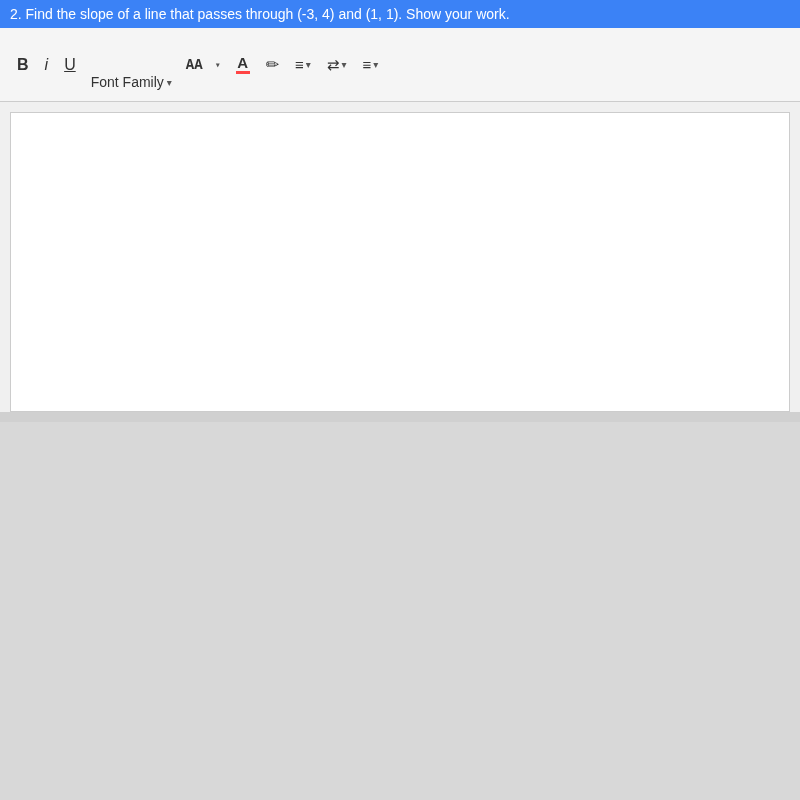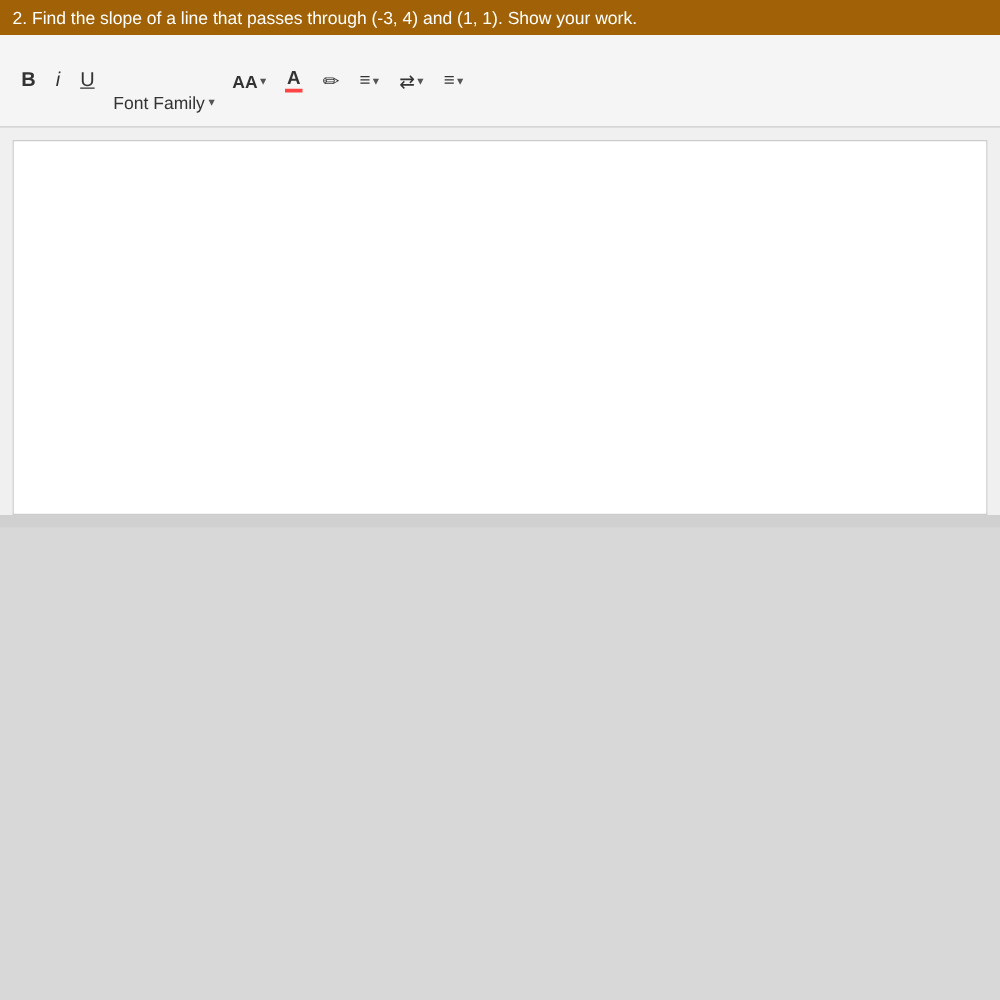--- a/index.html
+++ b/index.html
@@ -10,21 +10,21 @@
 
     body {
       width: 800px;
       height: 800px;
       background-color: #d0d0d0;
       font-family: Arial, sans-serif;
       overflow: hidden;
     }
 
     .question-bar {
-      background-color: #a16207;
+      background-color: #3b82f6;
       color: #ffffff;
       padding: 6px 10px;
       font-size: 14px;
       font-family: Arial, sans-serif;
       width: 100%;
     }
 
     .editor-container {
       background-color: #f0f0f0;
       margin: 0;
@@ -87,27 +87,28 @@
     }
 
     .dropdown-arrow {
       font-size: 10px;
       color: #555;
     }
 
     .font-size-btn {
       display: flex;
       align-items: center;
-      gap: 2px;
+      gap: 12px;
       cursor: pointer;
       font-size: 14px;
       color: #333;
       padding: 3px 4px;
       background: none;
       border: none;
+      font-family: Liberation Mono, monospace;
     }
 
     .font-size-label {
       font-size: 14px;
       font-variant-caps: small-caps;
       font-weight: bold;
     }
 
     .font-color-icon {
       display: flex;

